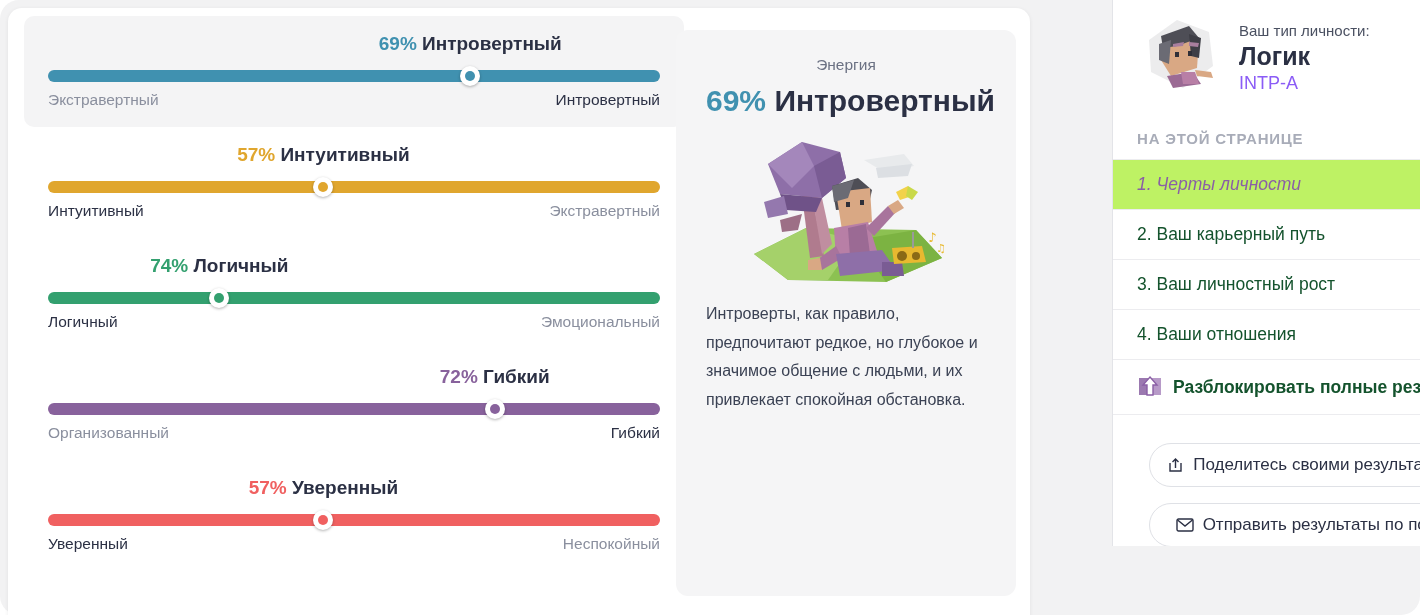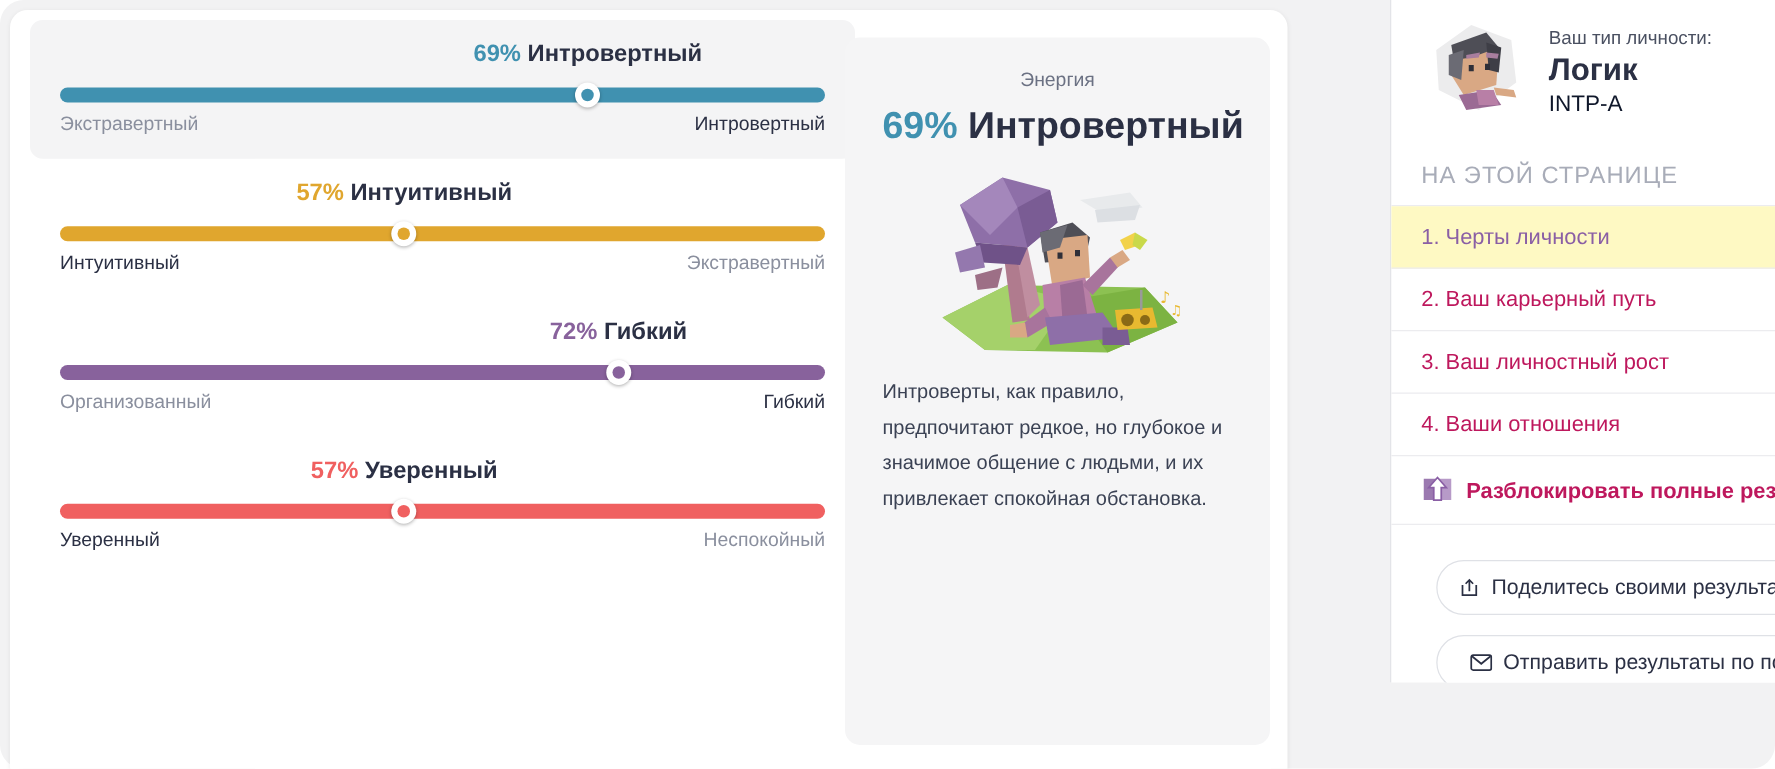--- a/index.html
+++ b/index.html
@@ -73,35 +73,35 @@
     width: 308px; height: 546px;
     background: #ffffff;
     border-left: 1px solid #e3e4e8;
     overflow: hidden;
   }
   .type-head { display:flex; align-items:center; padding: 14px 0 14px 24px; }
   .avatar { width: 86px; height: 86px; flex: 0 0 86px; margin-right: 16px; }
   .type-text { padding-top: 2px; }
   .type-kicker { font-size: 15px; color:#4a5061; margin-bottom: 2px; white-space: nowrap; }
   .type-name { font-size: 25px; font-weight: bold; color:#2b3044; line-height: 30px; }
-  .type-code { font-size: 18px; color:#0f172a; margin-top: 2px; }
+  .type-code { font-size: 18px; color:#8b5cf6; margin-top: 2px; }
 
   .on-page {
-    font-size: 19px; font-weight: normal; letter-spacing: .8px;
+    font-size: 15px; font-weight: bold; letter-spacing: .8px;
     color:#a8acb8; padding: 16px 0 12px 24px;
   }
 
   .nav-list { border-top: 1px solid #ececef; }
   .nav-item {
     padding: 14px 0 14px 24px;
     border-bottom: 1px solid #ececef;
-    font-size: 17.5px; color:#be185d;
+    font-size: 17.5px; color:#14532d;
     white-space: nowrap;
   }
-  .nav-item.active { background:#fef9c3; color:#8a5fa5; }
+  .nav-item.active { background:#bef264; color:#8a5fa5;font-style:italic; }
   .nav-item.unlock { display:flex; align-items:center; font-weight: bold; }
   .unlock-icon { width: 26px; height: 26px; margin-right: 10px; flex:0 0 26px; }
 
   .side-actions { padding: 28px 0 0 36px; }
   .action-btn {
     height: 44px; width: 330px;
     border: 1px solid #dfe1e6; border-radius: 22px;
     background:#ffffff;
     display:flex; align-items:center; justify-content:center;
     font-size: 17px; color:#2b3044; white-space: nowrap;
@@ -140,20 +140,35 @@
             </div>
             <div class="bar-wrap">
               <div class="bar" style="background: rgb(224, 166, 46);"></div>
               <div class="knob" style="left: 45%;">
                 <div style="position: absolute; left: 5px; top: 5px; width: 10px; height: 10px; border-radius: 50%; background: rgb(224, 166, 46);"></div>
               </div>
             </div>
             <div class="ends">
               <span class="strong">Интуитивный</span>
               <span>Экстравертный</span>
+            </div>
+          </div>
+          <div class="trait-block">
+            <div class="trait-head" style="padding-left: 0px; text-align: left; position: relative; height: 24px;">
+              <span style="position: absolute; left: 28%; transform: translateX(-50%); white-space: nowrap;"><span class="pct" style="color: rgb(51, 160, 111);">74%</span> <span class="nm">Логичный</span></span>
+            </div>
+            <div class="bar-wrap">
+              <div class="bar" style="background: rgb(51, 160, 111);"></div>
+              <div class="knob" style="left: 28%;">
+                <div style="position: absolute; left: 5px; top: 5px; width: 10px; height: 10px; border-radius: 50%; background: rgb(51, 160, 111);"></div>
+              </div>
+            </div>
+            <div class="ends">
+              <span class="strong">Логичный</span>
+              <span>Эмоциональный</span>
             </div>
           </div>
           <div class="trait-block">
             <div class="trait-head" style="padding-left: 0px; text-align: right; position: relative; height: 24px;">
               <span style="position: absolute; left: 73%; transform: translateX(-50%); white-space: nowrap;"><span class="pct" style="color: rgb(136, 98, 156);">72%</span> <span class="nm">Гибкий</span></span>
             </div>
             <div class="bar-wrap">
               <div class="bar" style="background: rgb(136, 98, 156);"></div>
               <div class="knob" style="left: 73%;">
                 <div style="position: absolute; left: 5px; top: 5px; width: 10px; height: 10px; border-radius: 50%; background: rgb(136, 98, 156);"></div>

